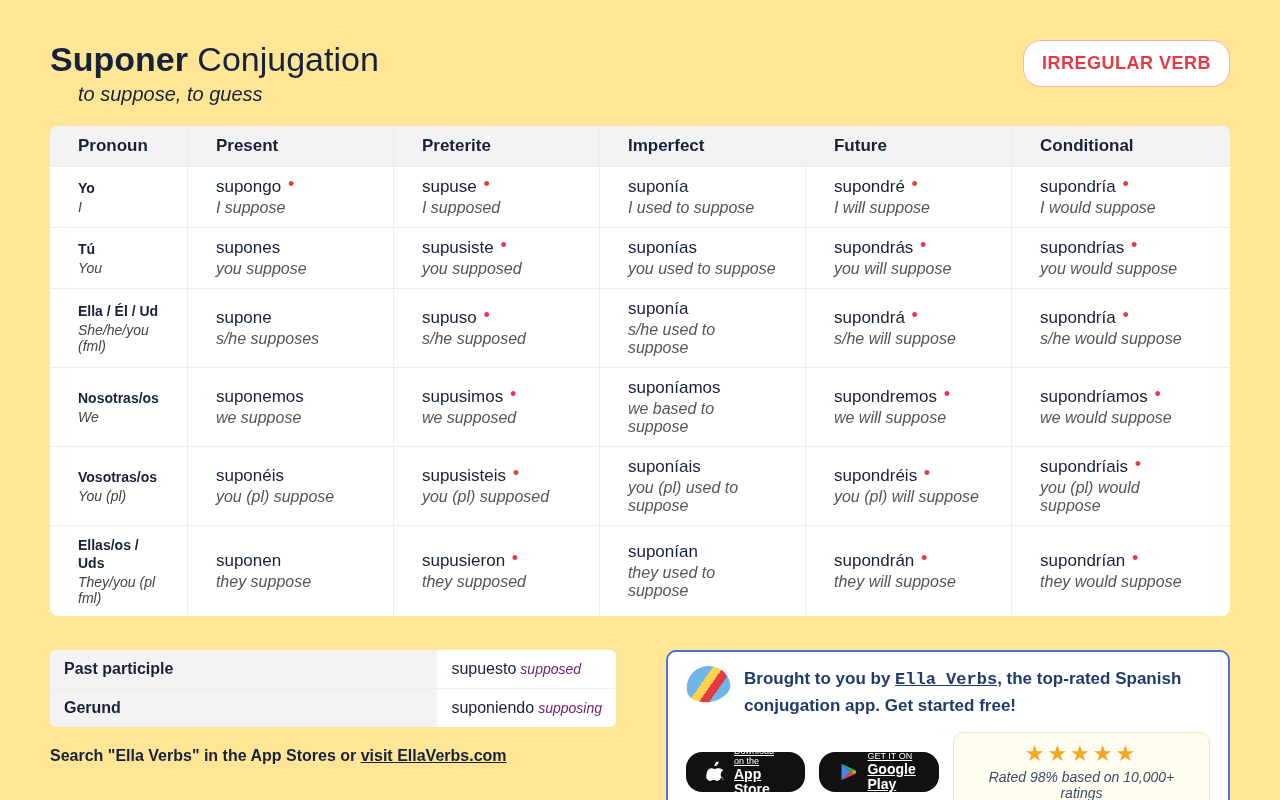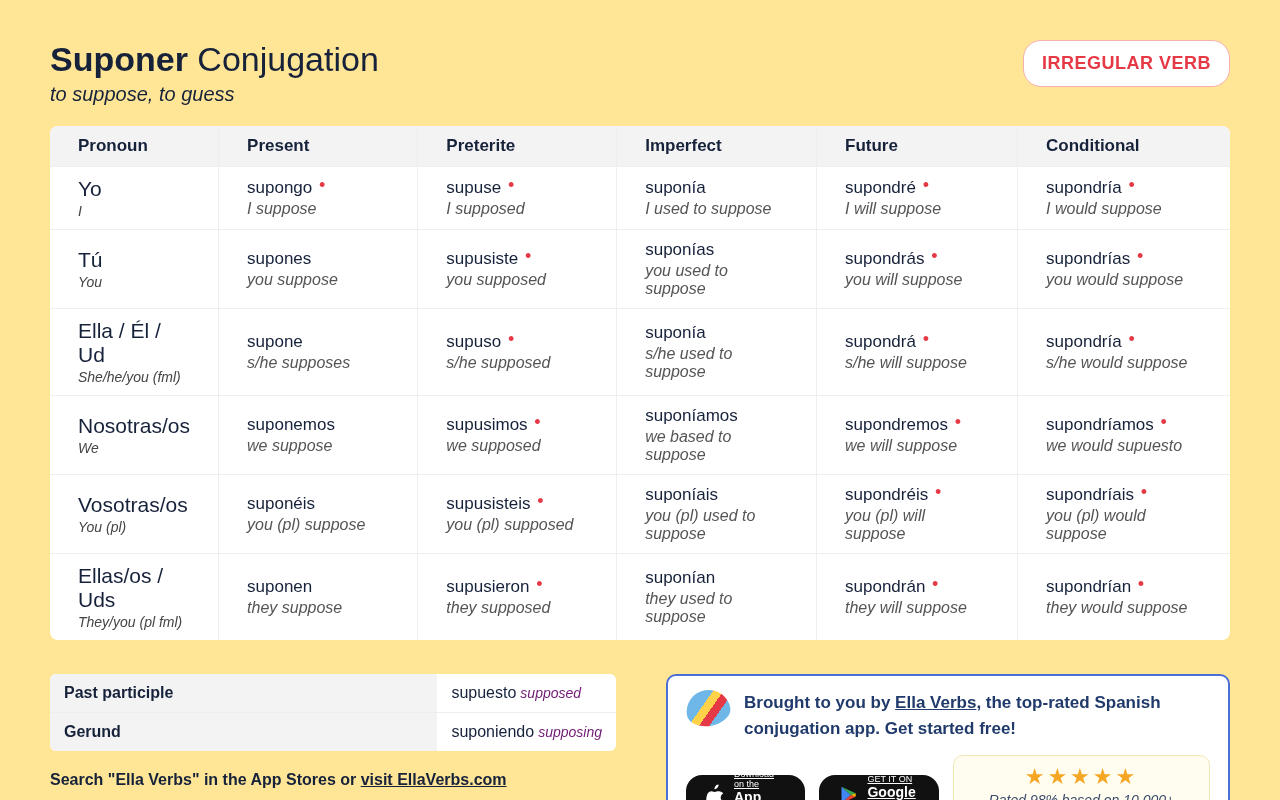--- a/index.html
+++ b/index.html
@@ -7,21 +7,21 @@
     background: #ffe596;
     font-family: -apple-system, BlinkMacSystemFont, "Segoe UI", Helvetica, Arial, sans-serif;
     width: 1280px;
     height: 800px;
     padding: 40px 50px;
     color: #16213a;
   }
   .header { display: flex; justify-content: space-between; align-items: flex-start; margin-bottom: 20px; }
   .title { font-size: 34px; font-weight: 400; }
   .title strong { font-weight: 700; text-align: center; }
-  .subtitle { font-size: 20px; font-style: italic; margin-top: 4px; }
+  .subtitle { font-size: 20px; font-style: italic; margin-top: 4px; margin-left: 28px; }
   .badge {
     background: #fff;
     border: 1px solid #f7b0b0;
     color: #e63946;
     border-radius: 18px;
     padding: 12px 18px;
     font-size: 18px;
     font-weight: 700;
     letter-spacing: 0.5px;
   }
@@ -40,21 +40,21 @@
     border-right: 1px solid #eee;
     border-bottom: 1px solid #eee;
   }
   table.conj th {
     background: #f3f3f3;
     font-weight: 700;
     font-size: 17px;
   }
   table.conj td:last-child, table.conj th:last-child { border-right: none; }
   table.conj tr:last-child td { border-bottom: none; }
-  .pronoun { font-weight: 400; font-size: 21px; }
+  .pronoun { font-weight: 700; font-size: 14px; }
   .sub { display:block; font-style: italic; font-size: 14px; color: #444; font-weight:400; margin-top:2px;}
   .form { font-size: 17px; }
   .dot { color:#e63946; font-size:18px; line-height:0; position:relative; top:-2px; margin-left:2px;}
   .gloss { display:block; font-style: italic; font-size: 16px; color:#555; margin-top:2px;}
 
   .bottom { display:flex; gap: 50px; margin-top: 34px; align-items:flex-start; }
   .left { flex: 0 0 566px; }
   table.part {
     width:100%; background:#fff; border-radius:6px; overflow:hidden; border-collapse:collapse; font-size:16px;
   }
@@ -66,21 +66,21 @@
   .searchline a { color:#16213a; text-decoration:underline; }
 
   .promo {
     flex:1;
     background:#fff;
     border:2px solid #4a6fd8;
     border-radius:10px;
     padding:14px 18px 16px;
   }
   .promo-top { display:flex; gap:14px; align-items:flex-start; font-size:17px; font-weight:600; color:#203a6b; line-height:1.5;}
-  .promo-top a { color:#203a6b; text-decoration:underline;}
+  .promo-top a { color:#203a6b; text-decoration:underline;font-family:Liberation Mono, monospace;}
   .logo-blob {
     width:44px; height:36px; flex:0 0 44px;
     background: linear-gradient(135deg,#6fb7e8 40%, #ffd24a 40% 55%, #e63946 55% 70%, #6fb7e8 70%);
     border-radius:50% 50% 50% 50% / 60% 60% 40% 40%;
     transform: rotate(-10deg);
   }
   .promo-bottom { display:flex; gap:14px; margin-top:14px; align-items:center;}
   .storebtn {
     background:#111; color:#fff; border-radius:16px; padding:6px 20px; display:flex; align-items:center; gap:8px;
     width:124px; height:40px; font-size:9px; line-height:1.1;
@@ -157,21 +157,21 @@
         <td><span class="form">suponía</span><span class="gloss">s/he used to suppose</span></td>
         <td><span class="form">supondrá <span class="dot">•</span></span><span class="gloss">s/he will suppose</span></td>
         <td><span class="form">supondría <span class="dot">•</span></span><span class="gloss">s/he would suppose</span></td>
       </tr>
       <tr>
         <td><span class="pronoun">Nosotras/os</span><span class="sub">We</span></td>
         <td><span class="form">suponemos</span><span class="gloss">we suppose</span></td>
         <td><span class="form">supusimos <span class="dot">•</span></span><span class="gloss">we supposed</span></td>
         <td><span class="form">suponíamos</span><span class="gloss">we based to suppose</span></td>
         <td><span class="form">supondremos <span class="dot">•</span></span><span class="gloss">we will suppose</span></td>
-        <td><span class="form">supondríamos <span class="dot">•</span></span><span class="gloss">we would supuesto</span></td>
+        <td><span class="form">supondríamos <span class="dot">•</span></span><span class="gloss">we would suppose</span></td>
       </tr>
       <tr>
         <td><span class="pronoun">Vosotras/os</span><span class="sub">You (pl)</span></td>
         <td><span class="form">suponéis</span><span class="gloss">you (pl) suppose</span></td>
         <td><span class="form">supusisteis <span class="dot">•</span></span><span class="gloss">you (pl) supposed</span></td>
         <td><span class="form">suponíais</span><span class="gloss">you (pl) used to suppose</span></td>
         <td><span class="form">supondréis <span class="dot">•</span></span><span class="gloss">you (pl) will suppose</span></td>
         <td><span class="form">supondríais <span class="dot">•</span></span><span class="gloss">you (pl) would suppose</span></td>
       </tr>
       <tr>

